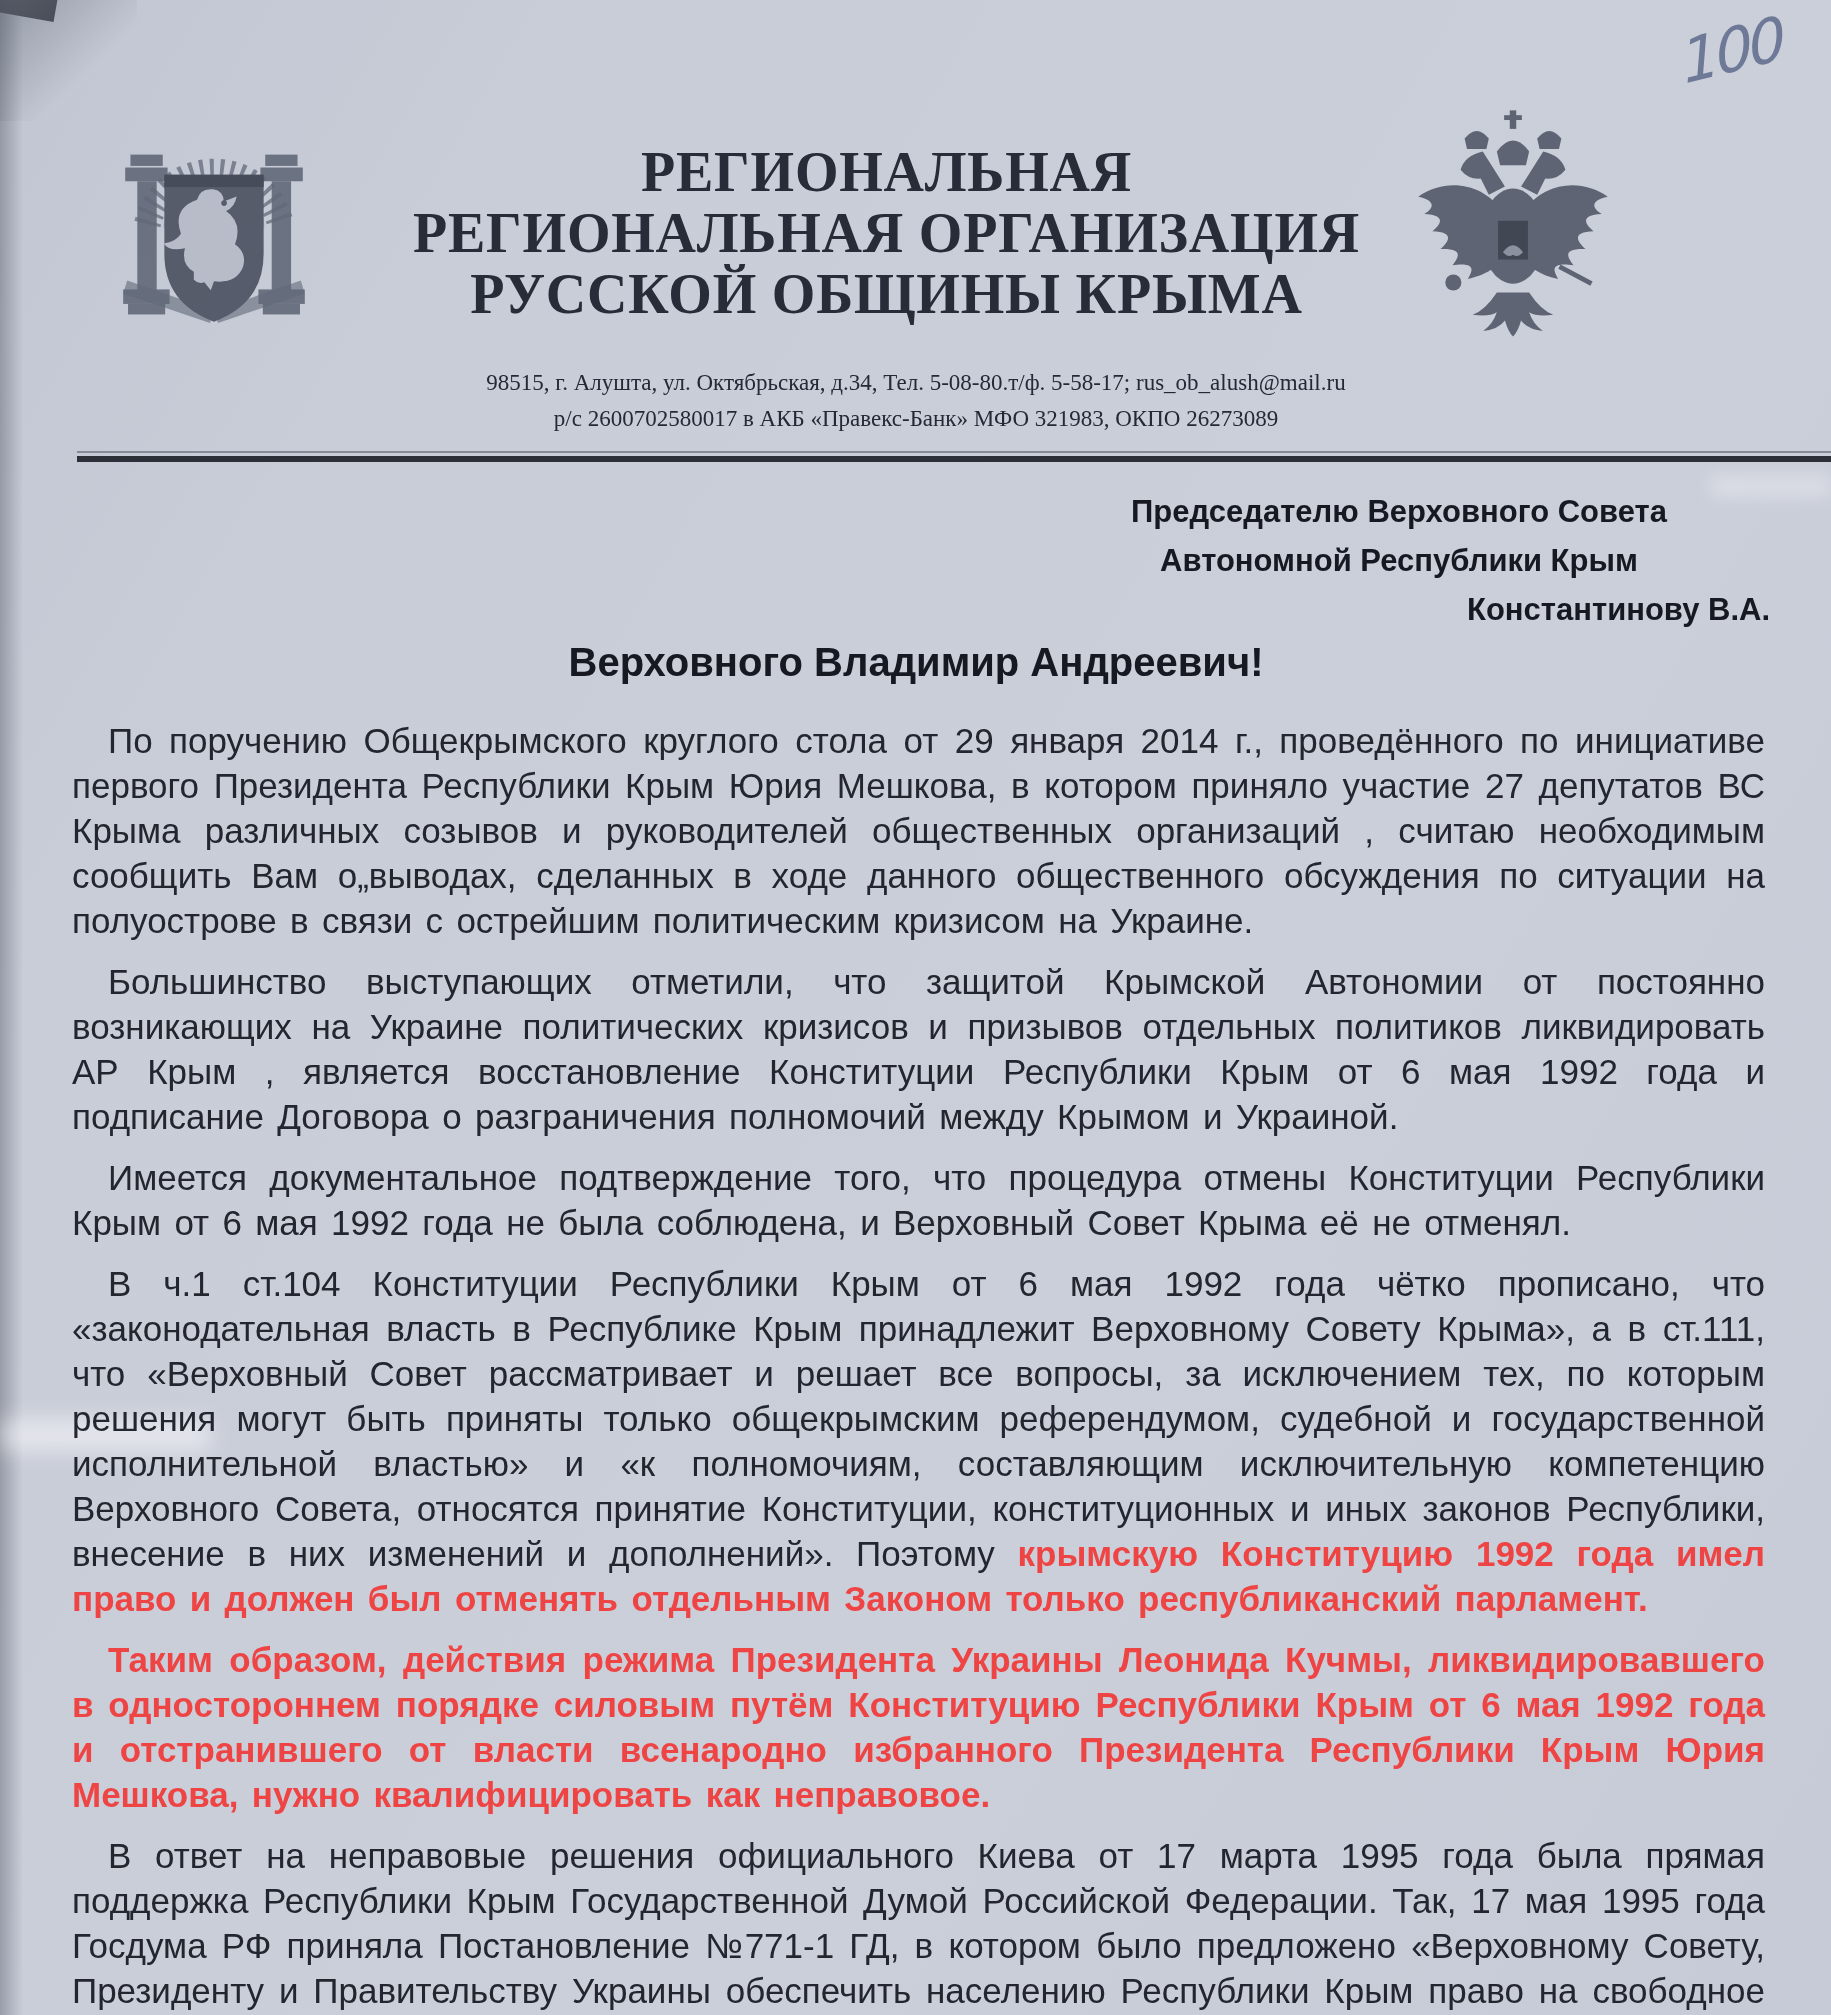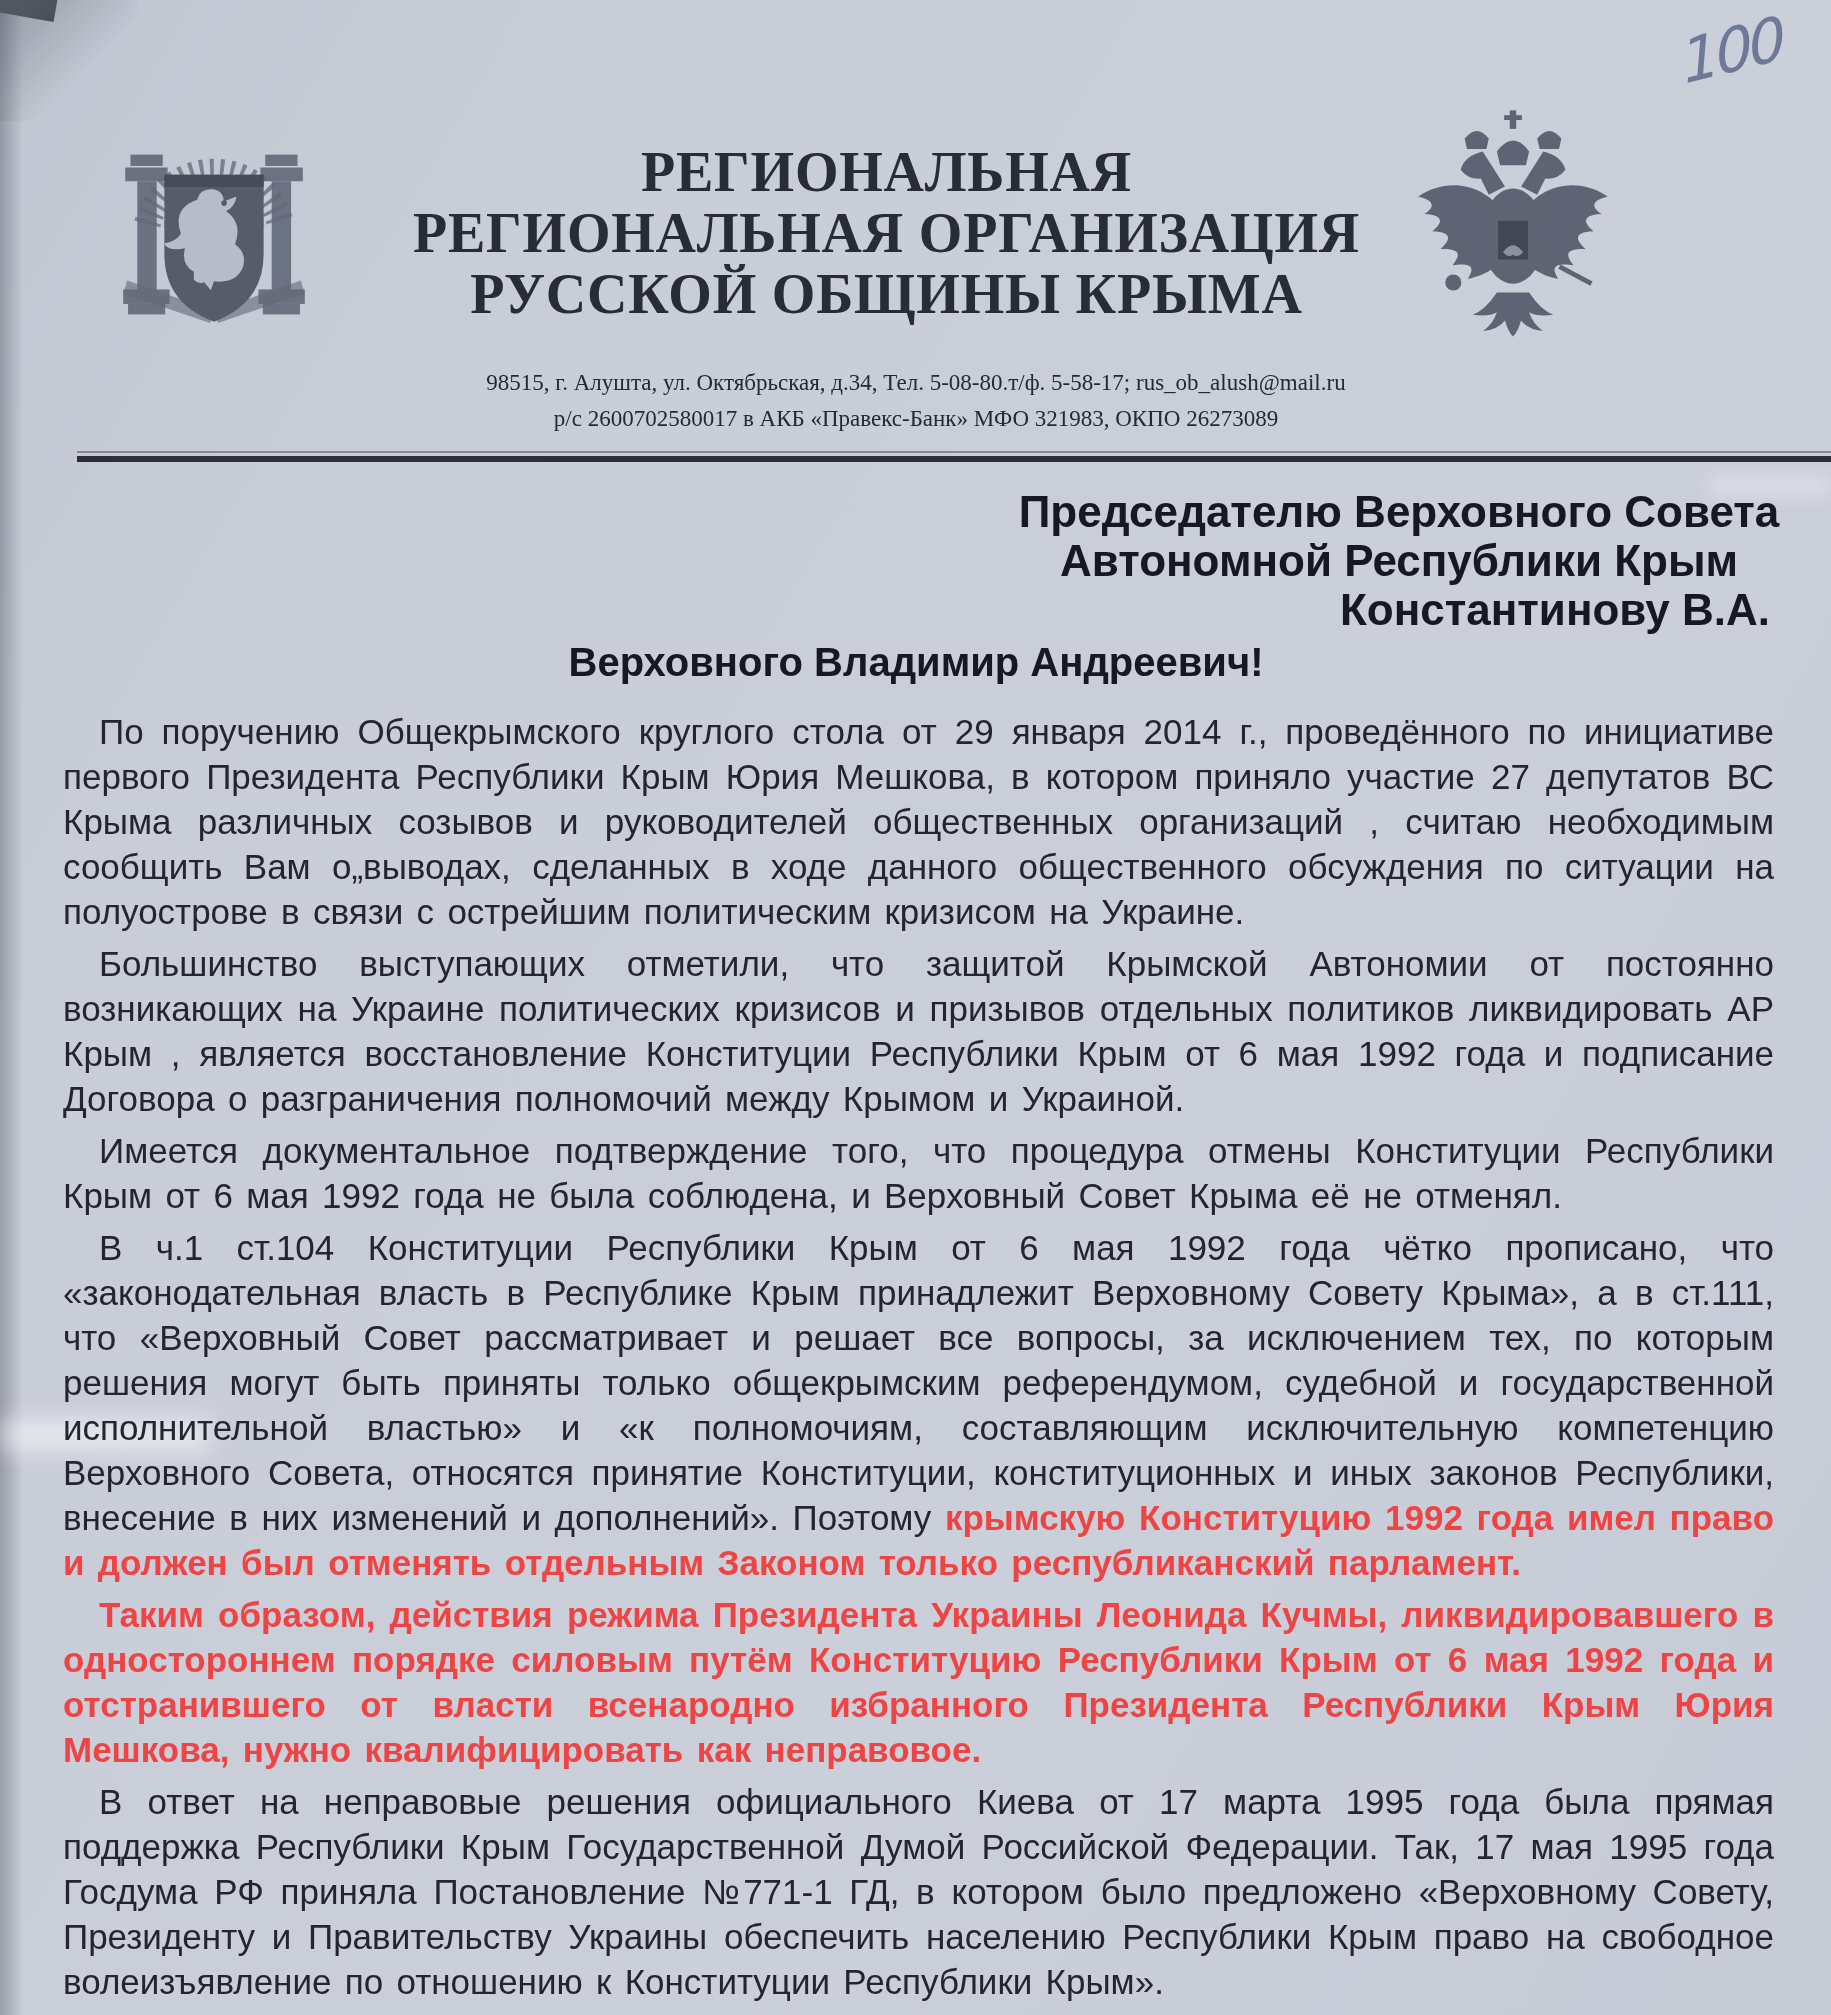--- a/index.html
+++ b/index.html
@@ -36,35 +36,35 @@
   .address{
     position:absolute;top:365px;left:110px;width:1612px;text-align:center;
     font-family:"Liberation Serif",serif;font-size:23px;line-height:36px;color:#242936;
   }
   .divider{position:absolute;top:451px;left:77px;width:1755px;}
   .divider .thin{height:2px;background:#858a96;}
   .divider .thick{height:5.6px;background:#2c2f38;margin-top:3.2px;}
 
   .recipient{
     position:absolute;top:487px;left:1016px;width:766px;
-    font-weight:bold;font-size:44px;line-height:49px;color:#161921;text-align:center;
+    font-weight:bold;font-size:31px;line-height:49px;color:#161921;text-align:center;
   }
   .recipient .r-right{text-align:right;padding-right:12px;}
 
   .salutation{
     position:absolute;top:640px;left:110px;width:1612px;text-align:center;
     font-weight:bold;font-size:40px;color:#161921;
   }
 
   .body-text{
     position:absolute;top:702px;left:56px;width:1725px;
     font-size:35px;line-height:45px;text-align:justify;color:#23262e;
     word-spacing:3.6px;
   }
-  .body-text p{margin:7px;text-indent:36px;}
+  .body-text p{margin:16px;text-indent:36px;}
   .body-text b{color:#ef4444;}
 </style>
 </head>
 <body>
 
 <div class="artifact corner-nick"></div>
 <div class="artifact corner-fold"></div>
 <div class="artifact left-edge"></div>
 
 <div class="artifact crease-streak"></div>

